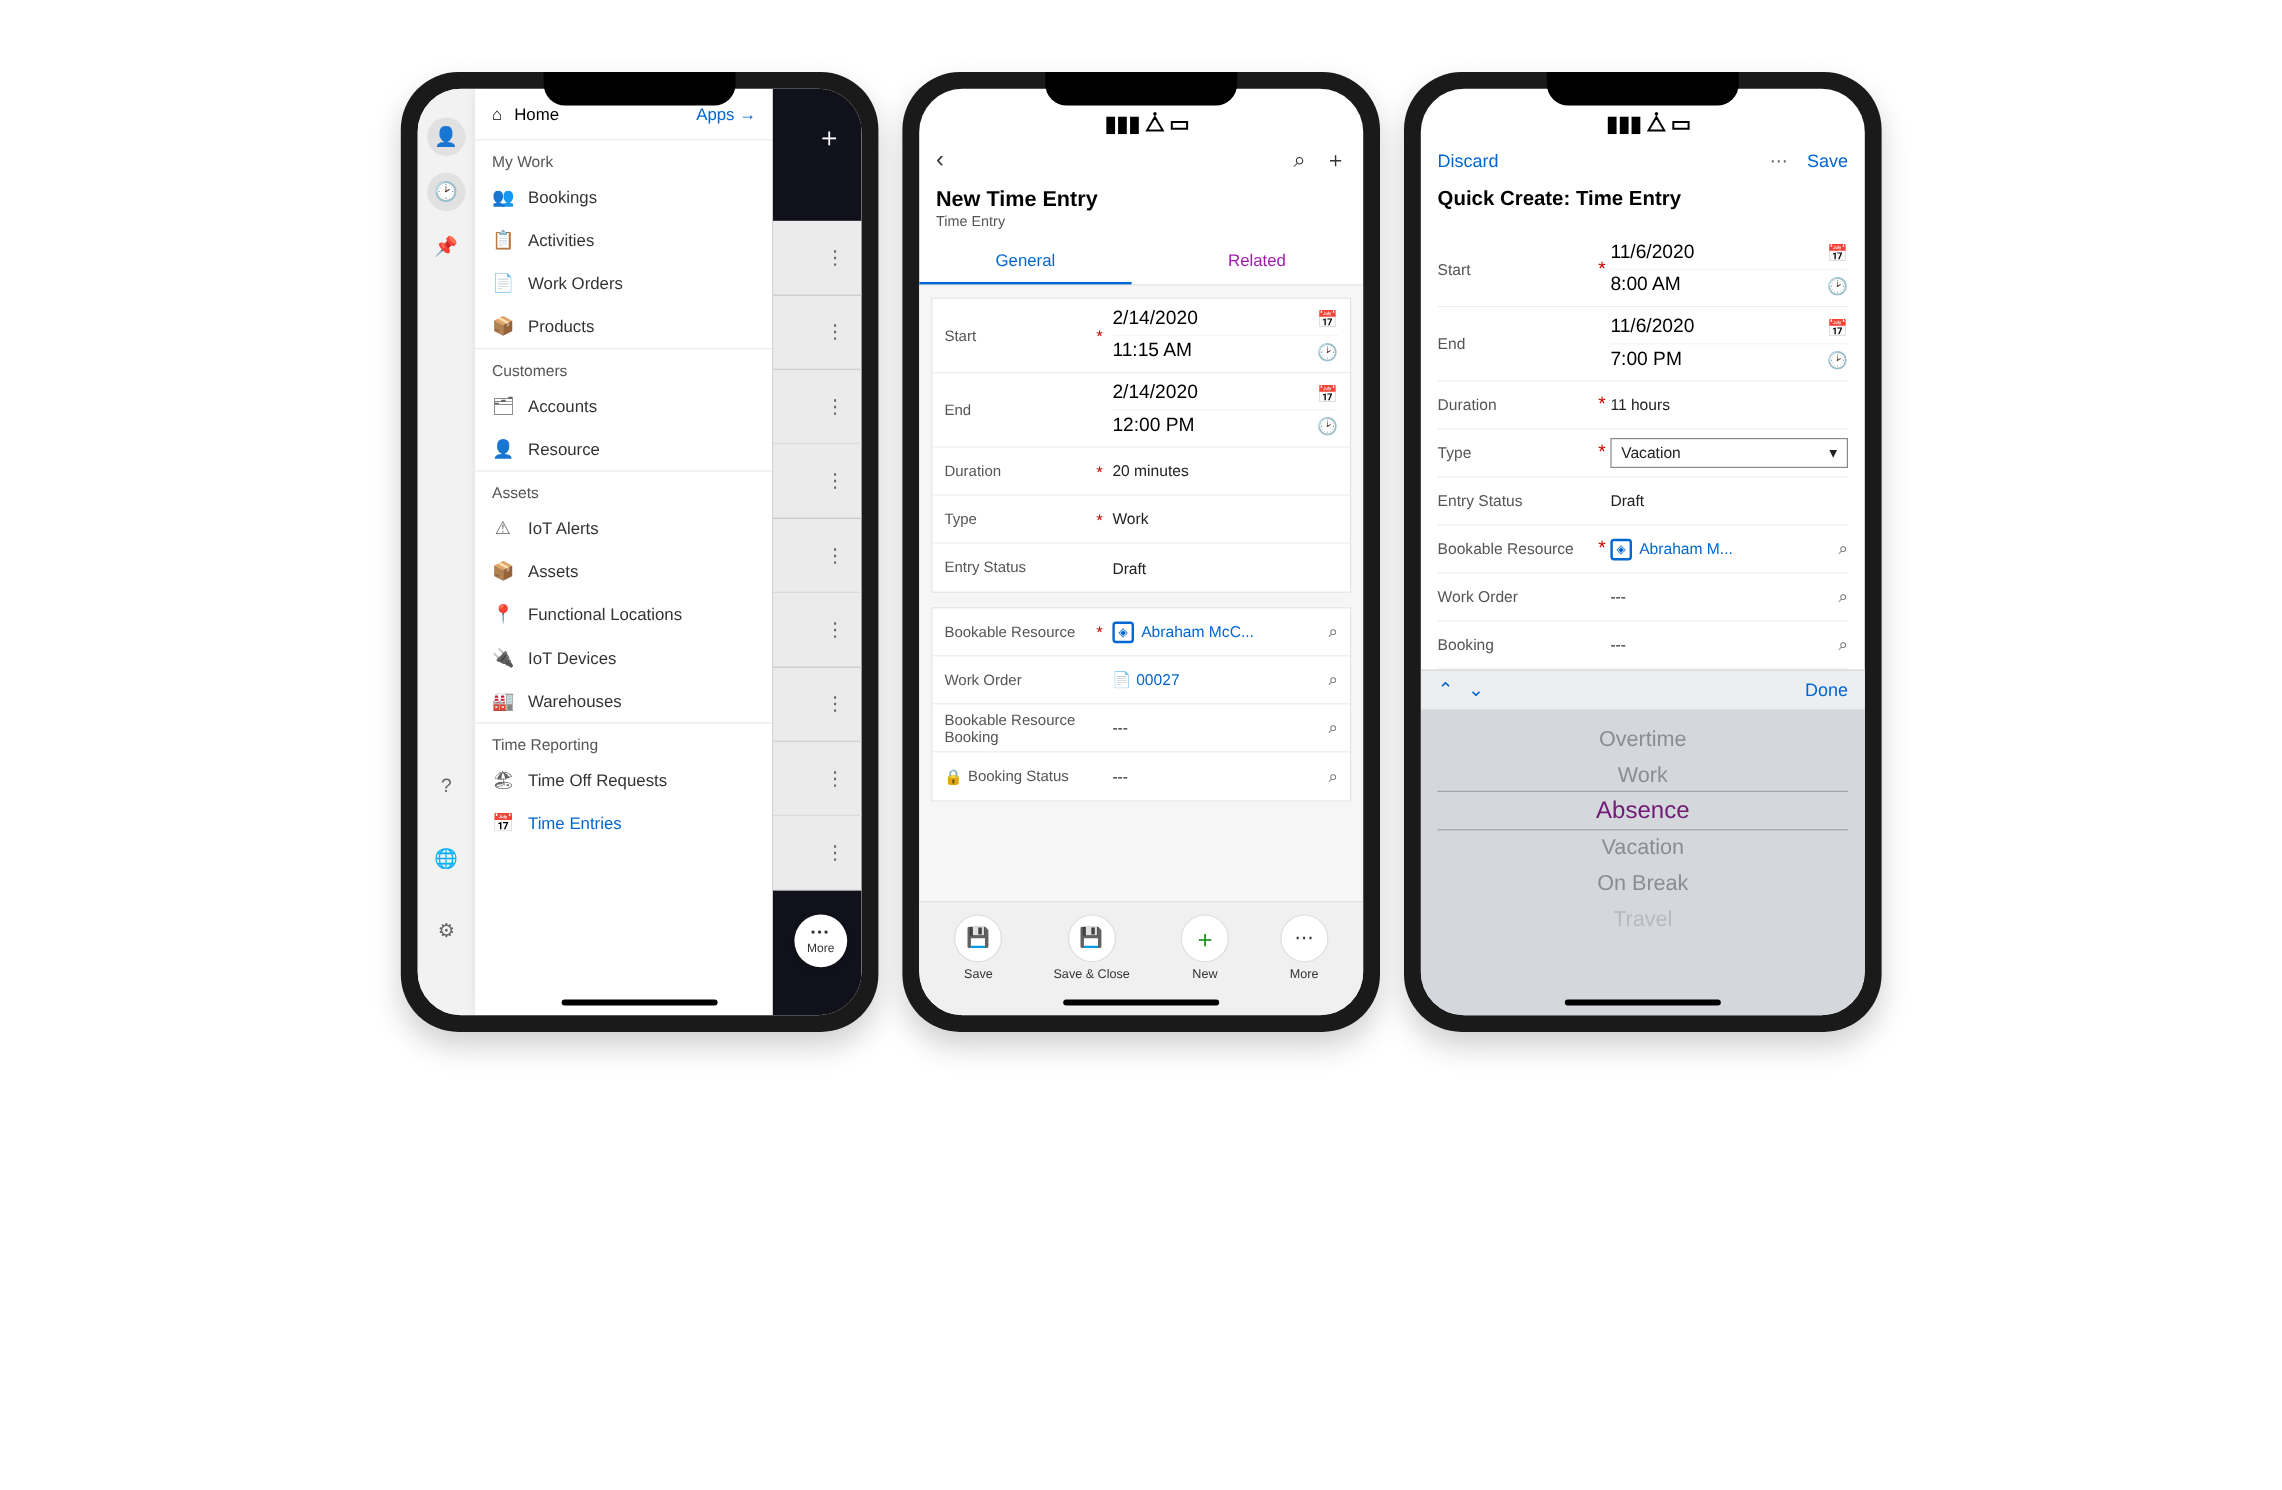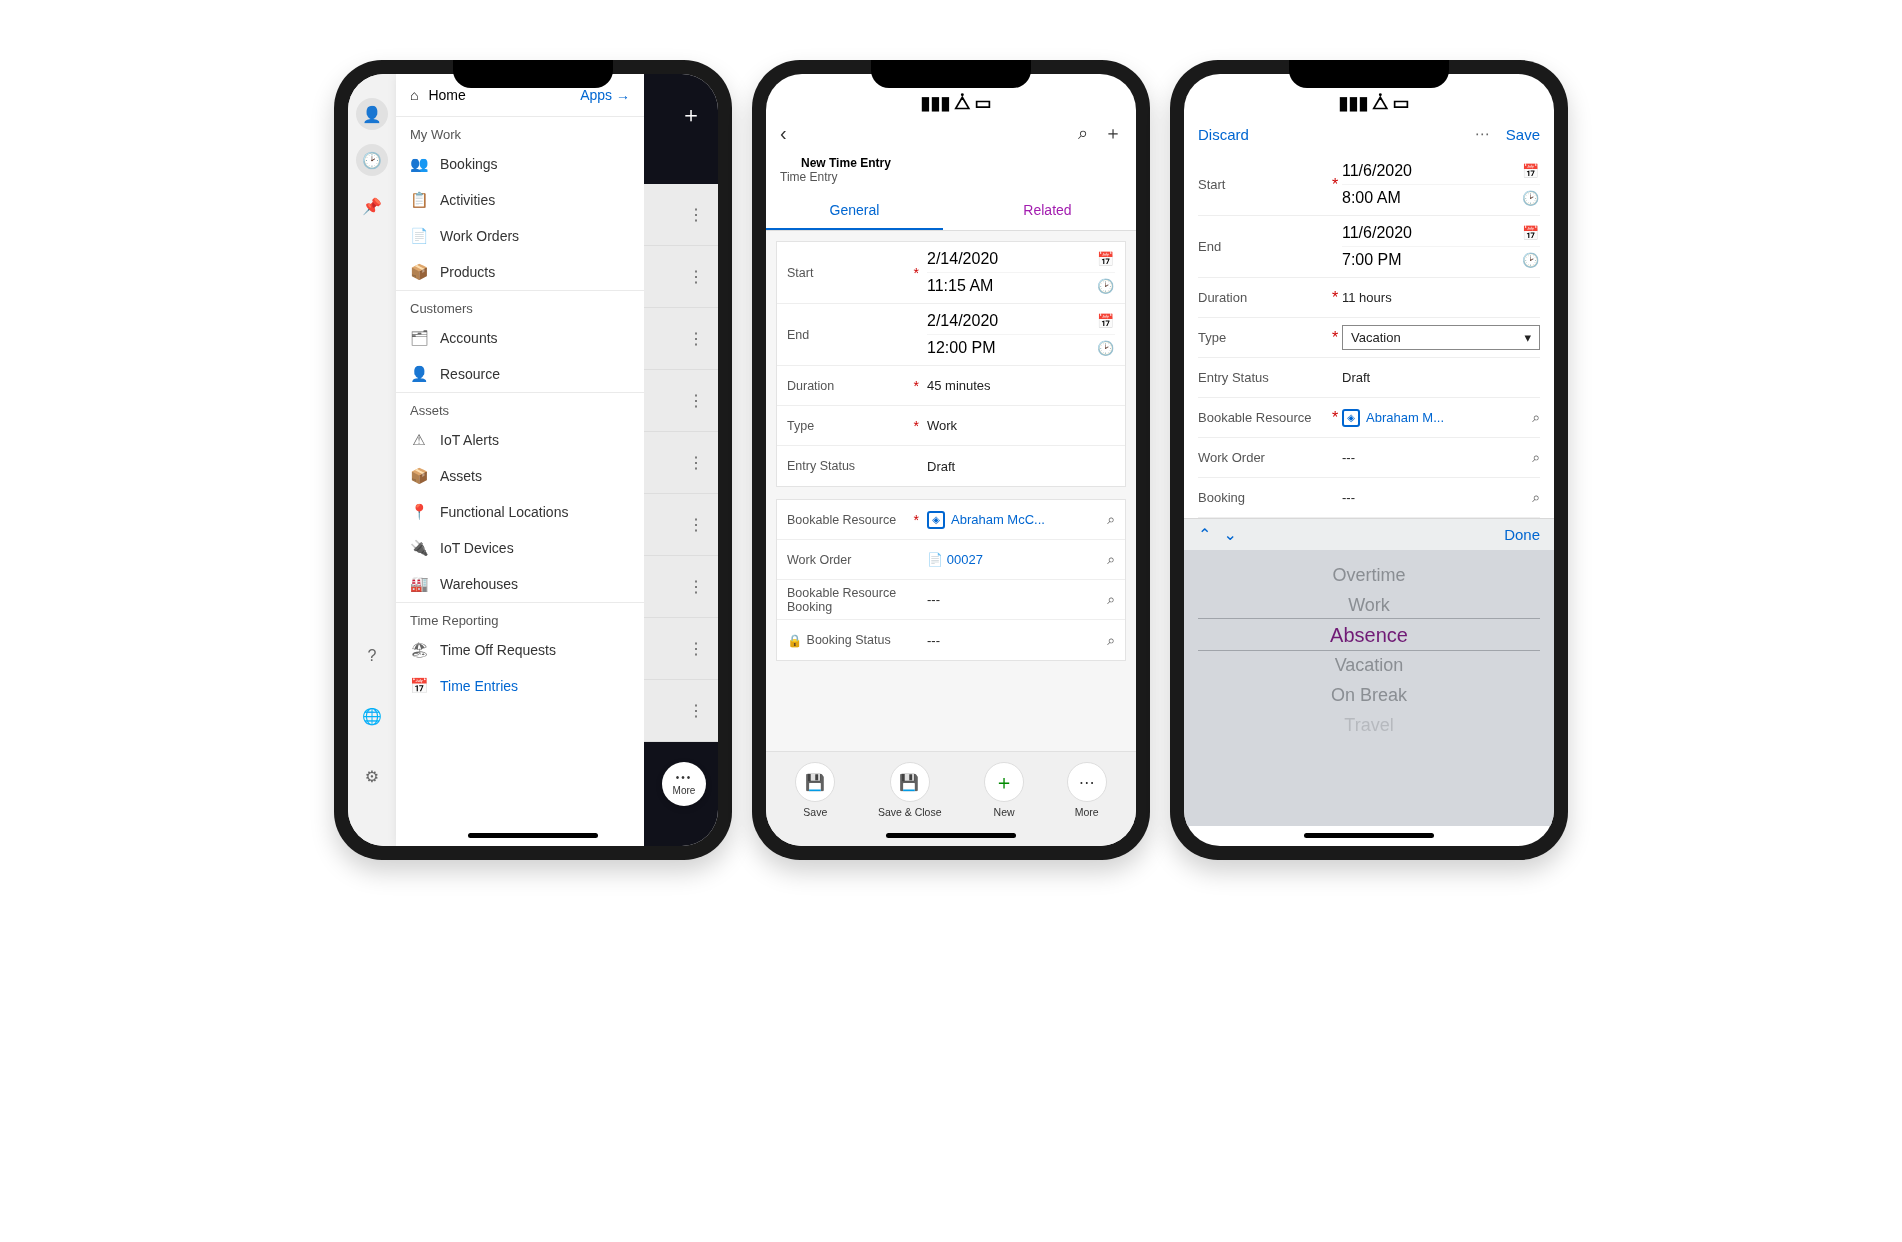--- a/index.html
+++ b/index.html
@@ -147,21 +147,21 @@
     display:flex; flex-direction:column; align-items:center; justify-content:center; gap:2px;
     font-size: 10px; color:#333;
   }
   .p2-toolbar {
     display: flex; align-items: center;
     height: 38px;
   }
   .p2-toolbar .back { font-size: 20px; color: #333; }
   .p2-toolbar .spacer { flex:1; }
   .p2-toolbar .tb-ic { font-size: 18px; color:#333; margin-left: 16px; }
-  .p2-title { font-size: 12px; font-weight: 700; padding: 4px 14px 0; margin-left: 21px; }
+  .p2-title { font-size: 18px; font-weight: 700; padding: 4px 14px 0; }
   .p2-subtitle { font-size: 12px; color: #555; padding: 0 14px 8px; }
   .p2-tabs { display:flex; border-bottom: 1px solid #ddd; gap: 16px; }
   .p2-tab {
     flex:1; text-align:center; padding: 10px 0; font-size: 14px; color:#a21caf;
   }
   .p2-tab.active { color: #0066d1; border-bottom: 2px solid #0066d1; font-weight: 500; }
   .p2-body { background: #f6f6f6; padding: 10px; height: calc(100% - 200px); overflow:auto; }
   .card { background: #fff; border: 1px solid #e3e3e3; margin-bottom: 12px; }
   .field-row {
     display:flex; align-items:center;
@@ -422,21 +422,21 @@
                 <span>12:00 PM</span>
                 <span class="f-right-ic">🕑</span>
               </div>
           </div>
         </div>
         <div class="field-row">
           <div class="f-labelwrap">
               <span class="f-label">Duration</span>
               <span class="f-req">*</span>
             </div>
-          <div class="f-value">45 minutes</div>
+          <div class="f-value">20 minutes</div>
         </div>
         <div class="field-row">
           <div class="f-labelwrap">
               <span class="f-label">Type</span>
               <span class="f-req">*</span>
             </div>
           <div class="f-value">Work</div>
         </div>
         <div class="field-row">
           <div class="f-labelwrap">
@@ -519,20 +519,21 @@
       </span>
     </div>
 
     <div class="p3-toolbar">
       <span class="discard">Discard</span>
       <span class="spacer"></span>
       <span class="dots">⋯</span>
       <span class="save">Save</span>
     </div>
 
+    <div class="p3-title">Quick Create: Time Entry</div>
 
     <div class="p3-flex">
       <div class="p3-body">
         <div class="p3-row">
           <span class="p3-label">Start</span>
           <span class="p3-req">*</span>
           <div class="dt-stack">
             <div class="dt-line">
                 <span>11/6/2020</span>
                 <span class="p3-ic">📅</span>

